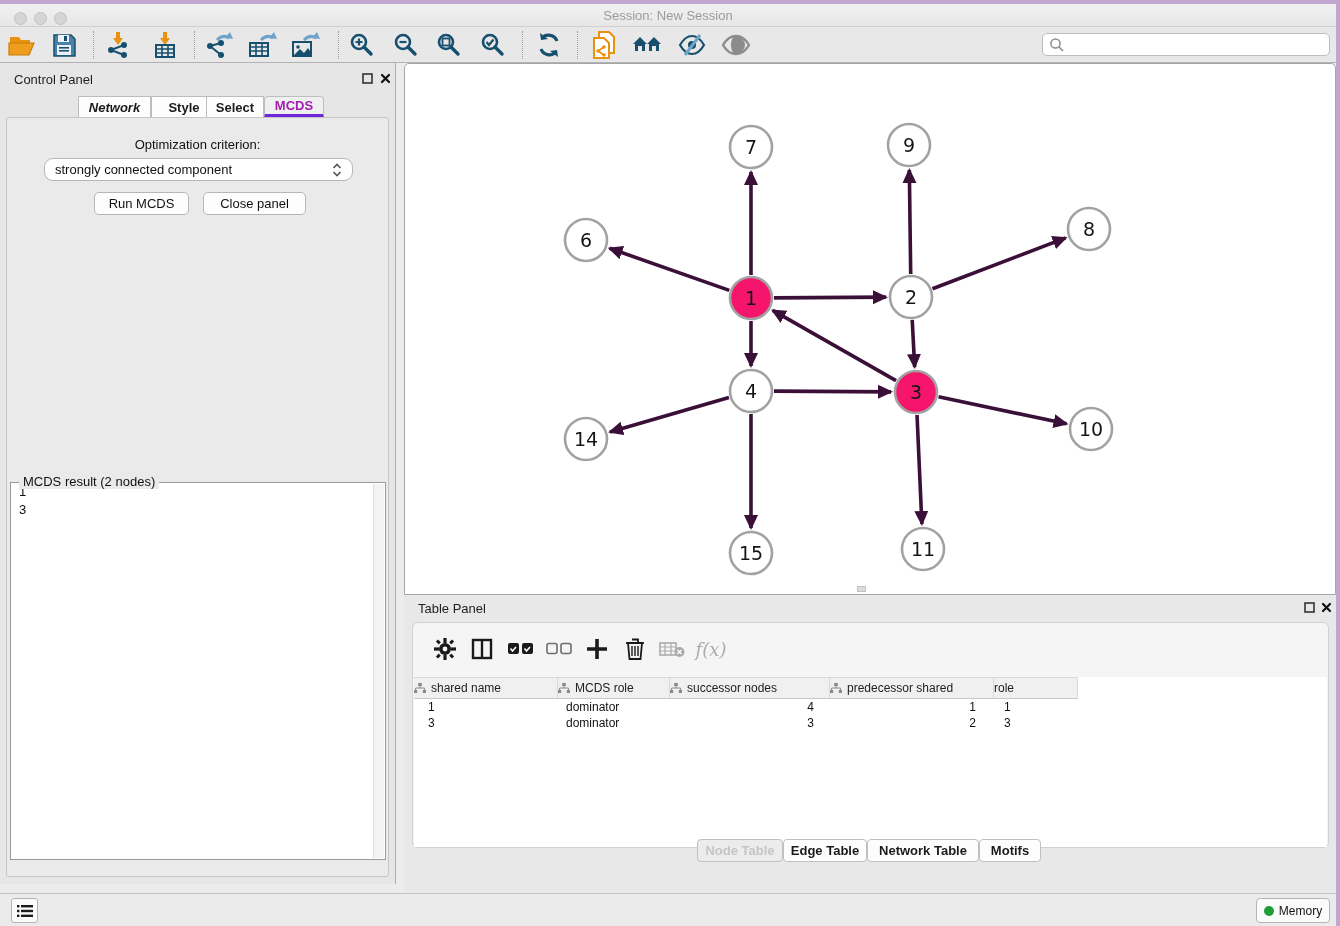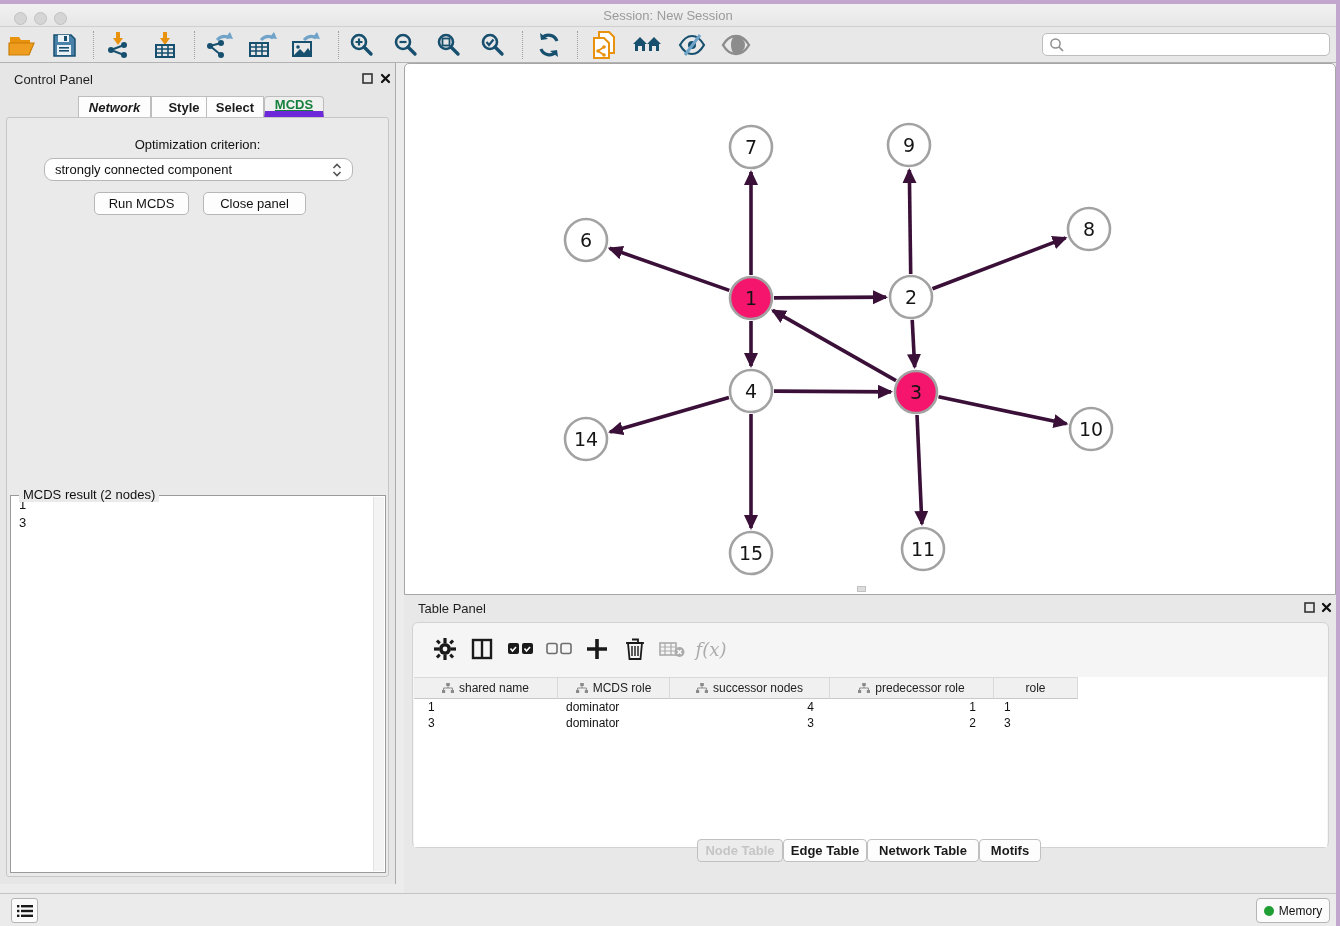--- a/index.html
+++ b/index.html
@@ -32,33 +32,33 @@
     display:flex; align-items:center; padding-left:6px; }
 
   
   #control-panel { left:0; top:63px; width:396px; height:821px; background:#E7E6E6;
     border-right:1px solid #ACACAC; }
   #cp-title { position:absolute; left:14px; top:9px; font-size:13px; color:#1E1E1E; }
   .chrome-btn { position:absolute; top:9px; width:13px; height:13px; }
   .cp-tab { position:absolute; top:33px; height:22px; background:#FDFDFD;
     border:1px solid #BDBDBD; font-size:13px; font-weight:700; color:#1A1A1A;
     display:flex; align-items:center; justify-content:center; }
-  .cp-tab.active { background:#F1F0F0; color:#15803d; border-bottom:7px solid #6d28d9;
-    border-radius:4px 4px 0 0;text-decoration:underline; }
+  .cp-tab.active { background:#F1F0F0; color:#a21caf; border-bottom:4px solid #6d28d9;
+    border-radius:4px 4px 0 0; }
   #cp-content { position:absolute; left:6px; top:54px; width:383px; height:760px;
     background:#EBEAEA; border:1px solid #C6C6C6; border-radius:3px; }
   #opt-label { position:absolute; left:0; width:100%; top:74px; text-align:center;
     font-size:13px; color:#111; }
   #opt-select { position:absolute; left:44px; top:95px; width:309px; height:23px;
     background:#fff; border:1px solid #B7B7B7; border-radius:9px; font-size:13px;
     color:#111; display:flex; align-items:center; padding:0 10px; }
   .cp-btn { position:absolute; top:129px; height:23px; background:#FDFDFD;
     border:1px solid #B7B7B7; border-radius:5px; font-size:13px; color:#111;
     display:flex; align-items:center; justify-content:center; }
-  #result-fieldset { position:absolute; left:10px; top:432px; width:376px; height:378px;
+  #result-fieldset { position:absolute; left:10px; top:419px; width:376px; height:378px;
     background:#fff; border:1px solid #9A9A9A; }
   #result-legend { position:absolute; left:8px; top:-9px; background:#EBEAEA;
     padding:0 4px; font-size:13px; color:#111; }
   .result-line { font-size:13px; color:#111; padding:1px 0 1px 8px; line-height:16px; }
   #result-scroll { position:absolute; right:1px; top:1px; bottom:1px; width:11px;
     background:#F3F3F3; border-left:1px solid #E2E2E2; }
 
   
   #network-window { left:404px; top:63px; width:932px; height:532px; background:#fff;
     border:1px solid #A6A6A6; border-radius:5px 5px 0 0; }
@@ -77,21 +77,21 @@
   #tp-title { position:absolute; left:14px; top:6px; font-size:13px; color:#1E1E1E; }
   #tp-box { position:absolute; left:8px; top:27px; width:917px; height:226px;
     background:#F6F5F5; border:1px solid #D2D2D2; border-radius:6px; }
   .tp-icon { position:absolute; top:11px; width:32px; height:30px; display:flex;
     align-items:center; justify-content:center; }
   #tp-table { position:absolute; left:1px; top:54px; right:1px; height:170px;
     background:#fff; overflow:hidden; }
   .th-cell { position:absolute; top:0; height:22px; background:#F1F0F0;
     border-right:1px solid #D9D9D9; border-top:1px solid #D9D9D9;
     border-bottom:1px solid #C9C9C9; display:flex; align-items:center;
-    justify-content:center; gap:5px; font-size:12px; color:#222; }
+    justify-content:flex-start; gap:5px; font-size:12px; color:#222; }
   .td-cell { position:absolute; height:16px; font-size:12px; color:#111;
     display:flex; align-items:center; }
   .tp-tab { position:absolute; top:244px; height:23px; background:#FDFDFD;
     border:1px solid #C0C0C0; border-radius:4px; font-size:13px; font-weight:700;
     color:#1A1A1A; display:flex; align-items:center; justify-content:center; }
   .tp-tab.active { background:#EDECEC; color:#C6C5C5; }
 
   
   #status-bar { left:0; top:893px; width:1336px; height:33px; background:#ECEBEB;
     border-top:1px solid #C4C4C4; }
@@ -497,21 +497,21 @@
           </div>
           <div class="th-cell" style="left: 416px; width: 164px;">
             <svg width="12" height="11" viewBox="0 0 12 11" style="flex:none;">
               <g fill="#8A8A8A">
                 <rect x="4.2" y="0" width="3.6" height="3"></rect>
                 <rect x="0" y="7" width="3.2" height="3"></rect>
                 <rect x="8.8" y="7" width="3.2" height="3"></rect>
               </g>
               <path d="M6 3v2M1.6 7V5h8.8v2" stroke="#8A8A8A" fill="none" stroke-width="1"></path>
             </svg>
-            <span>predecessor role</span>
+            <span>predecessor shared</span>
           </div>
           <div class="th-cell" style="left: 580px; width: 84px;">
             <span>role</span>
           </div>
         </div>
       <div id="tbody">
           <div class="td-cell" style="left: 0px; top: 22px; width: 144px; justify-content: flex-start; padding-left: 14px; padding-right: 0px;">1</div>
           <div class="td-cell" style="left: 144px; top: 22px; width: 112px; justify-content: flex-start; padding-left: 8px; padding-right: 0px;">dominator</div>
           <div class="td-cell" style="left: 256px; top: 22px; width: 160px; justify-content: flex-end; padding-left: 0px; padding-right: 16px;">4</div>
           <div class="td-cell" style="left: 416px; top: 22px; width: 164px; justify-content: flex-end; padding-left: 0px; padding-right: 18px;">1</div>

